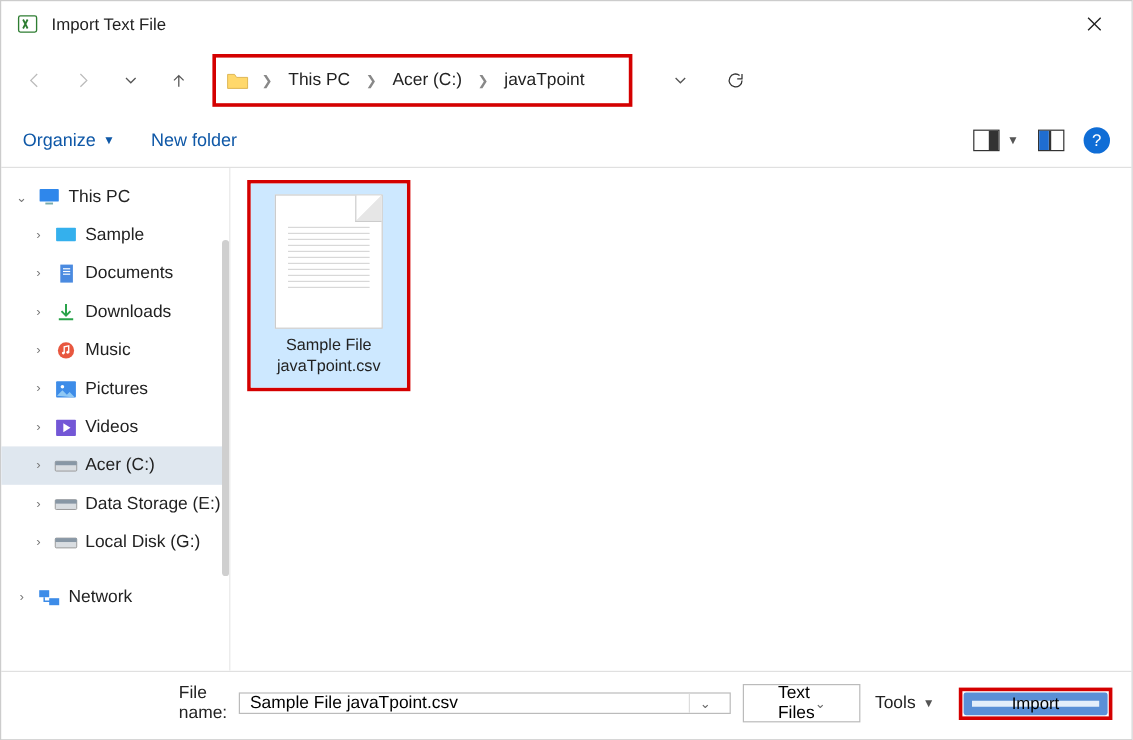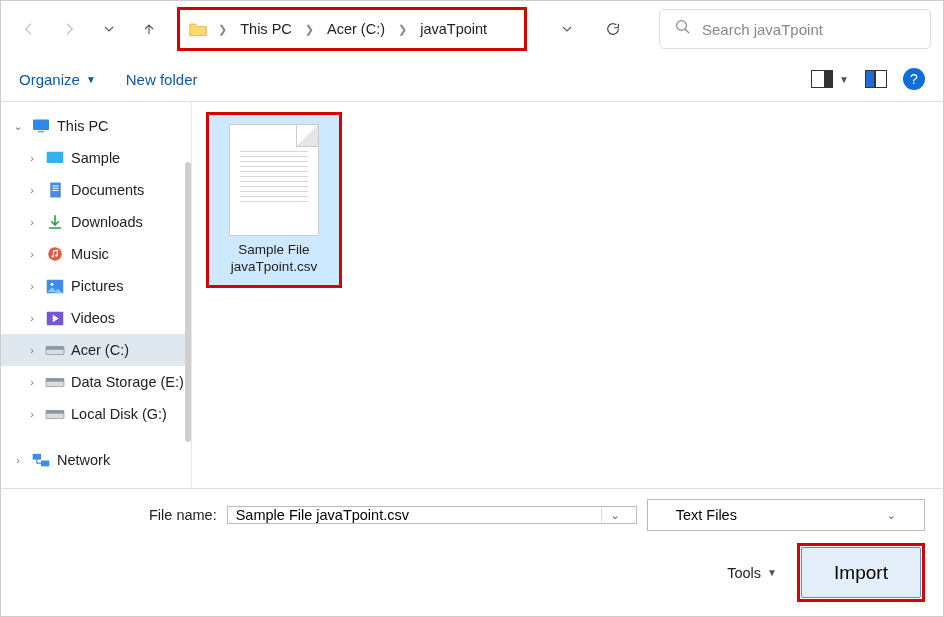--- a/index.html
+++ b/index.html
@@ -52,38 +52,53 @@
 
 .filepane { flex: 1; padding: 10px 14px; border-left: 1px solid #e8e8e8; position:relative;}
 .file-item-wrap { border: 3px solid #d40000; display: inline-block; padding: 0; }
 .file-item { width: 130px; height: 170px; background: #cde8ff; display: flex; flex-direction: column; align-items: center; justify-content: center; gap: 6px; cursor: pointer; }
 .file-thumb { width: 90px; height: 112px; background: #fff; border: 1px solid #ccc; position: relative; }
 .file-thumb .fold { position: absolute; top: 0; right: 0; width: 22px; height: 22px; background: linear-gradient(135deg, #fff 48%, #e6e6e6 50%); border-left:1px solid #ccc;border-bottom:1px solid #ccc;}
 .file-thumb .lines { position:absolute; top:26px; left:10px; right:10px; bottom:14px; display:flex;flex-direction:column;gap:4px;}
 .file-thumb .lines div{height:1px;background:#d8d8d8;}
 .file-label { font-size: 13.5px; text-align: center; line-height: 1.25; color: #222; }
 
-.footer { border-top: 1px solid #e0e0e0; padding: 10px 18px 14px; display: flex; flex-direction: column; gap: 12px; }
+.footer { border-top: 1px solid #e0e0e0; padding: 10px 18px 14px; display: flex; flex-direction: row; gap: 12px; }
 .frow1 { display: flex; align-items: center; gap: 10px; }
 .frow1 .lbl { font-size: 14.5px; color: #222; margin-left: 130px;}
 .fn-input { flex: 0 0 410px; height: 18px; border: 1px solid #bbb; padding: 0 8px; font-size: 14.5px; display:flex;align-items:center;justify-content:space-between;}
 .fn-input .dd {color:#666;font-size:11px;padding-left:8px;border-left:1px solid #ddd;height:100%;display:flex;align-items:center;padding:0 8px;}
 .ft-select { flex: 1; height: 32px; border: 1px solid #bbb; padding: 0 28px; font-size: 14.5px; display: flex; align-items: center; justify-content: space-between; }
 .ft-select .dd{color:#666;font-size:11px;}
 .frow2 { display: flex; align-items: center; justify-content: flex-end; }
 .tools { font-size: 14.5px; color: #222; display: flex; align-items: center; gap: 6px; margin-right: 20px; cursor:pointer;}
-.btn { height: 51px; width: 120px; border: 1px solid #6d28d9; background: #fdfdfd; font-size: 19px; display: flex; align-items: center; justify-content: center; cursor: pointer; border-radius:2px;}
+.btn { height: 19px; width: 120px; border: 7px solid #6d28d9; background: #fdfdfd; font-size: 14px; display: flex; align-items: center; justify-content: center; cursor: pointer; border-radius:2px;}
 .btn.primary { background: #e4eefb; border-color: #5a8fd6; }
 .btn-wrap-hl { border: 3px solid #d40000; display: inline-block; padding: 1px; }
 </style>
 </head>
 <body>
 
 <div class="window">
 
+  <div class="titlebar">
+    <span class="app-icon">
+      <svg viewBox="0 0 24 24">
+          <rect x="2" y="3" width="20" height="18" rx="2" fill="#fff" stroke="#2e7d32" stroke-width="1.5"></rect>
+          <path d="M7 7 L12 17 M12 7 L7 17" stroke="#2e7d32" stroke-width="2" fill="none"></path>
+        </svg>
+    </span>
+    <span class="title">Import Text File</span>
+    <span class="spacer"></span>
+    <div class="close">
+      <svg viewBox="0 0 16 16" width="14" height="14">
+          <path d="M2 2 L14 14 M14 2 L2 14" stroke="currentColor" stroke-width="1.3"></path>
+        </svg>
+    </div>
+  </div>
 
   <div class="navrow">
     <div class="navbtn disabled">
       <svg viewBox="0 0 24 24">
           <path d="M15 4 L7 12 L15 20" stroke="currentColor" stroke-width="1.6" fill="none"></path>
         </svg>
     </div>
     <div class="navbtn disabled">
       <svg viewBox="0 0 24 24">
           <path d="M9 4 L17 12 L9 20" stroke="currentColor" stroke-width="1.6" fill="none"></path>
@@ -120,29 +135,20 @@
             <path d="M6 9 L12 15 L18 9" stroke="#555" stroke-width="1.6" fill="none"></path>
           </svg>
       </span>
       <span class="navbtn">
         <svg viewBox="0 0 24 24">
             <path d="M20 12a8 8 0 1 1-3-6.2M20 4v6h-6" stroke="#333" stroke-width="1.6" fill="none"></path>
           </svg>
       </span>
     </div>
 
-    <div class="search-wrap">
-      <span class="search-ic">
-        <svg viewBox="0 0 24 24" width="18" height="18">
-            <circle cx="10" cy="10" r="6.5" stroke="#888" stroke-width="1.6" fill="none"></circle>
-            <path d="M15 15l5 5" stroke="#888" stroke-width="1.6"></path>
-          </svg>
-      </span>
-      <input type="text" placeholder="Search javaTpoint" style="">
-    </div>
   </div>
 
   <div class="toolbar">
     <span class="tb-link">
       <span>Organize</span>
       <span class="caret">▼</span>
     </span>
     <span class="tb-gap"></span>
     <span class="tb-link">New folder</span>
     <span class="tb-spacer"></span>

